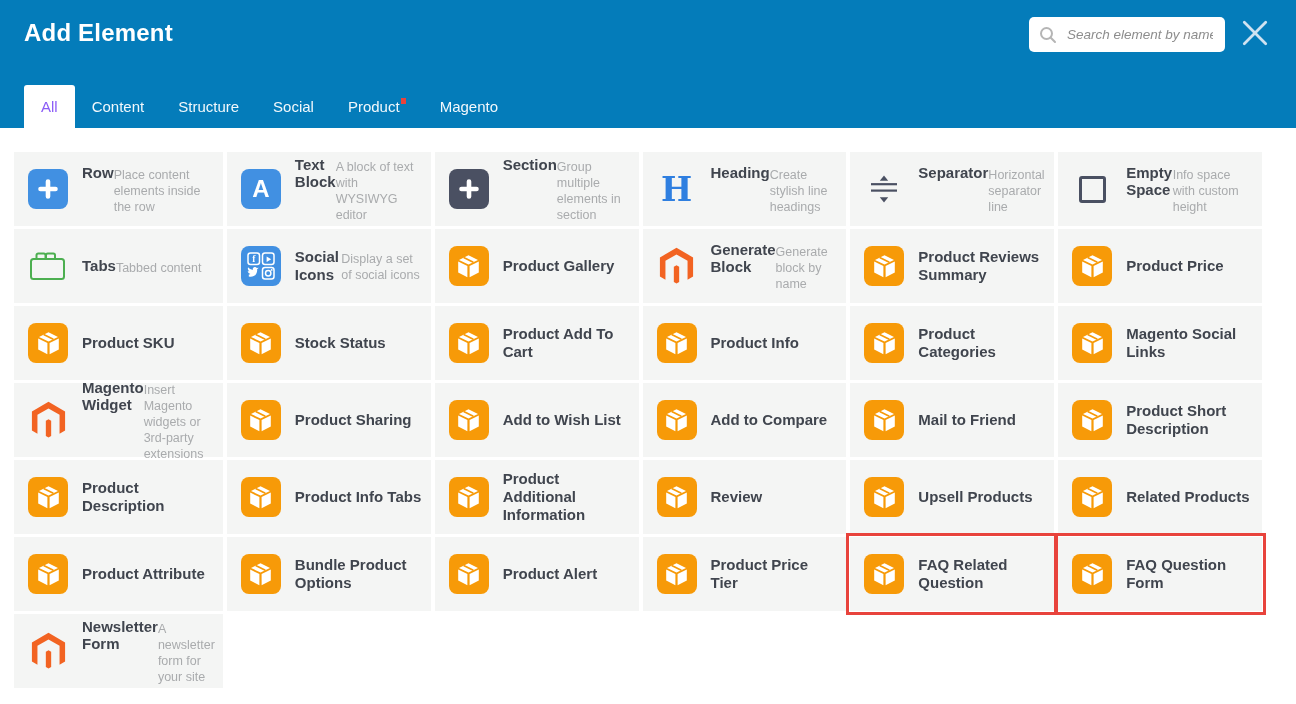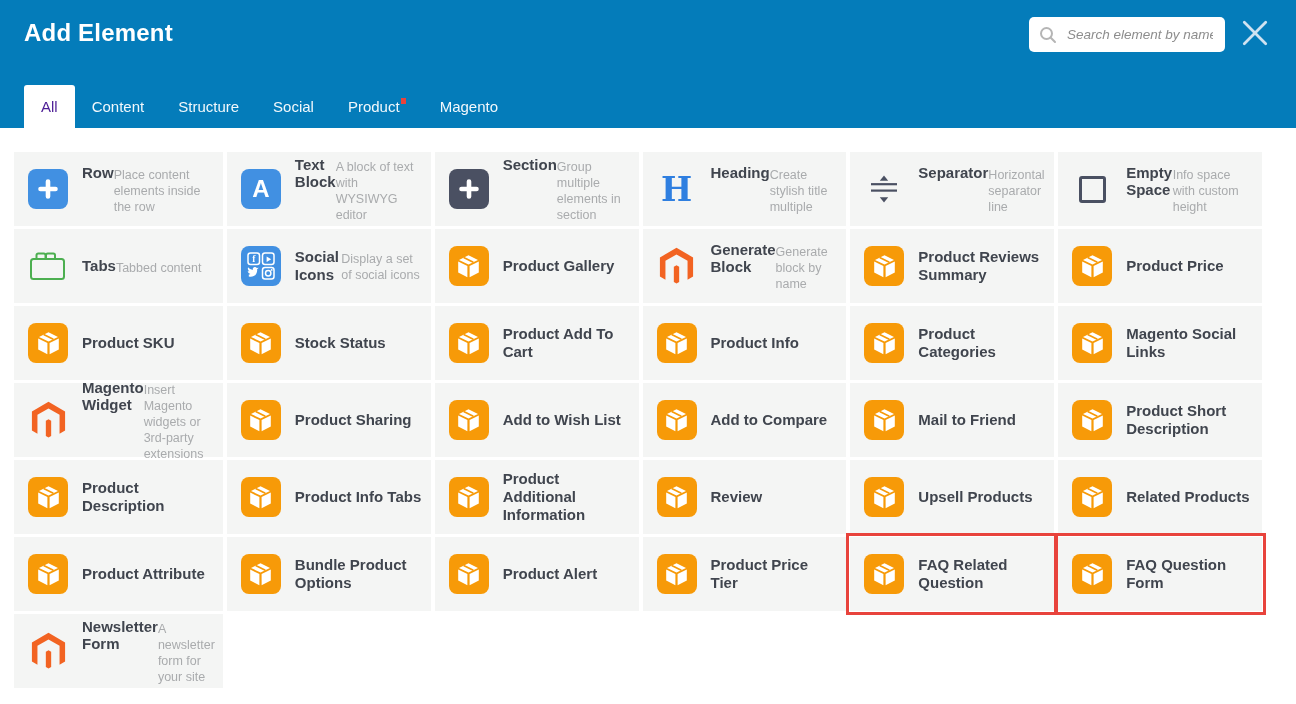--- a/index.html
+++ b/index.html
@@ -11,21 +11,21 @@
   .header{position:relative;background:var(--header-bg);height:128px;}
   .modal-title{position:absolute;left:24px;top:19px;font-size:24px;color:#fff;font-weight:700;letter-spacing:.2px;}
   .searchbox{position:absolute;top:17px;right:71px;width:196px;height:35px;background:#fff;border-radius:5px;
     display:flex;align-items:center;padding:0 10px;box-sizing:border-box;}
   .searchbox input{border:none;outline:none;flex:1;min-width:0;font-style:italic;font-size:13.5px;color:#555;
     background:transparent;margin-left:8px;font-family:"Liberation Sans",sans-serif;}
   .searchbox input::placeholder{color:#8d8d8d;font-style:italic;}
   .close-btn{position:absolute;top:18px;right:26px;width:30px;height:30px;cursor:pointer;}
   .tabbar{position:absolute;bottom:0;left:24px;display:flex;}
   .tab{padding:13px 17px;color:#f2f8fc;font-size:15px;cursor:pointer;position:relative;}
-  .tab.active{background:#fff;color:#4c1d95;border-radius:3px 3px 0 0;}
+  .tab.active{background:#fff;color:#8b5cf6;border-radius:3px 3px 0 0;}
   .tab-marker{display:inline-block;width:5px;height:6px;background:var(--red);margin-left:1px;vertical-align:top;}
   .grid{margin:24px 34px 0 14px;display:grid;grid-template-columns:repeat(6,1fr);gap:3px 4px;}
   .card{background:var(--cardbg);height:74px;display:flex;align-items:center;
     padding:0 8px 0 14px;box-sizing:border-box;cursor:pointer;}
   .card.hl{outline:3px solid var(--red);outline-offset:1px;}
   .ibox{width:40px;height:40px;min-width:40px;border-radius:8px;display:flex;align-items:center;
     justify-content:center;margin-right:14px;}
   .ibox.blue{background:var(--blue);} .ibox.dark{background:var(--slate);}
   .ibox.orange{background:var(--orange);} .ibox.plain{background:transparent;}
   .txt{display:flex;flex-direction:row;justify-content:center;}
@@ -98,21 +98,21 @@
         <span class="t">Section</span>
         <span class="s">Group multiple elements in section</span>
       </span>
     </div>
     <div class="card">
       <span class="ibox plain">
         <span class="glyphH">H</span>
       </span>
       <span class="txt">
         <span class="t">Heading</span>
-        <span class="s">Create stylish title multiple</span>
+        <span class="s">Create stylish line headings</span>
       </span>
     </div>
     <div class="card">
       <span class="ibox plain">
         <svg width="34" height="34" viewBox="0 0 34 34">
           <path d="M17 3.5l4.2 5.2h-8.4z" fill="#4a5062"></path>
           <path d="M4 12.2h26" stroke="#4a5062" stroke-width="2.2"></path>
           <path d="M4 18.6h26" stroke="#4a5062" stroke-width="2.2"></path>
           <path d="M17 30.5l-4.2-5.2h8.4z" fill="#4a5062"></path>
         </svg>

